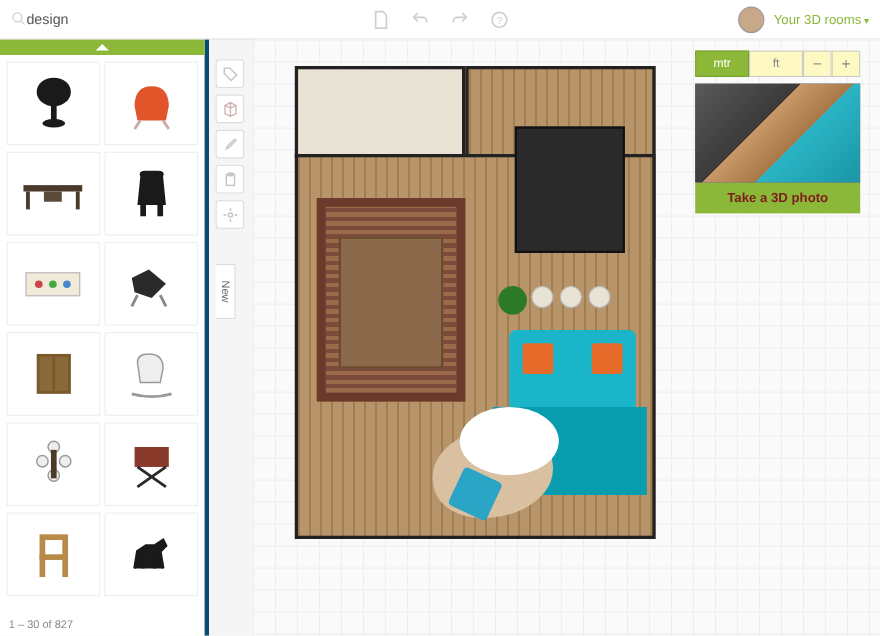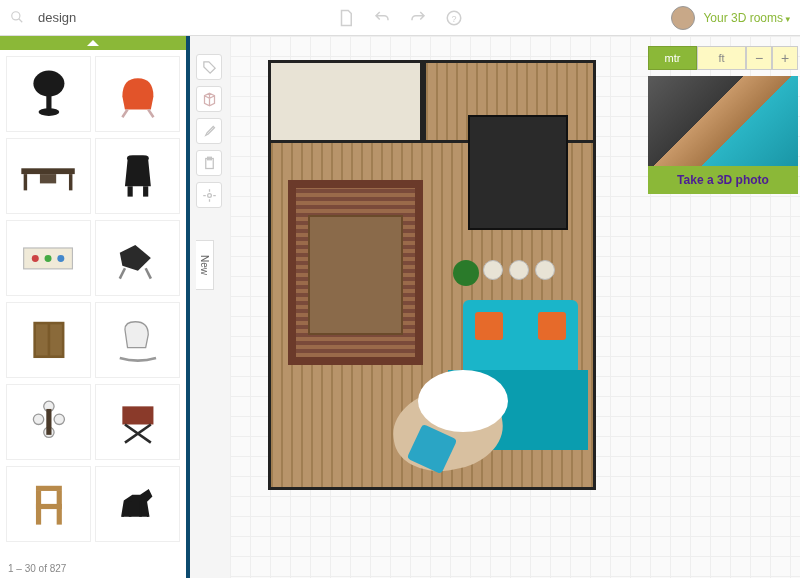--- a/index.html
+++ b/index.html
@@ -1,18 +1,18 @@
 <!DOCTYPE html>
 <html><head>
 <meta charset="utf-8">
 <style>
 *{margin:0;padding:0;box-sizing:border-box;font-family:Arial,sans-serif}
 body{width:800px;height:578px;background:#f5f5f5;overflow:hidden;position:relative}
 .header{height:36px;background:#fff;border-bottom:1px solid #ddd;display:flex;align-items:center;padding:0 10px;position:relative}
-.search-box{display:flex;align-items:flex-start;gap:14px;width:170px}
+.search-box{display:flex;align-items:flex-start;gap:0;width:170px}
 .search-box svg{width:14px;height:14px;opacity:.4}
 .search-input{border:none;outline:none;font-size:13px;color:#555;width:130px}
 .header-center{position:absolute;left:50%;transform:translateX(-50%);display:flex;gap:18px;align-items:center}
 .header-center .hicon{width:18px;height:18px;opacity:.4;cursor:pointer}
 .header-right{margin-left:auto;display:flex;align-items:center;gap:8px}
 .avatar{width:24px;height:24px;border-radius:50%;background:#c8a888;border:1px solid #999}
 .rooms-link{color:#8bb838;font-size:12px;font-weight:normal}
 .rooms-link::after{content:" ▾";font-size:9px}
 .sidebar{position:absolute;left:0;top:36px;width:190px;height:542px;background:#fff;border-right:4px solid #0c4a6e}
 .collapse-bar{height:14px;background:#8bb838;display:flex;justify-content:center;align-items:center;cursor:pointer}
@@ -37,28 +37,28 @@
 .sofa{position:absolute;left:195px;top:240px;width:115px;height:75px;background:#1ab5c9;border-radius:6px}
 .sofa::before{content:"";position:absolute;left:12px;top:12px;width:28px;height:28px;background:#e66a2a;border-radius:3px}
 .sofa::after{content:"";position:absolute;right:12px;top:12px;width:28px;height:28px;background:#e66a2a;border-radius:3px}
 .rug2{position:absolute;left:180px;top:310px;width:140px;height:80px;background:#0a9daf}
 .coffee-table{position:absolute;left:150px;top:310px;width:90px;height:62px;background:#fff;border-radius:50%}
 .cowhide{position:absolute;left:125px;top:330px;width:110px;height:80px;background:#d8c0a0;border-radius:50% 40% 50% 45%;transform:rotate(-8deg)}
 .chair-blue{position:absolute;left:145px;top:370px;width:38px;height:38px;background:#2aa5c5;border-radius:4px;transform:rotate(25deg)}
 .plant{position:absolute;left:185px;top:200px;width:26px;height:26px;background:#2a7a2a;border-radius:50%}
 .stools{position:absolute;left:215px;top:200px;display:flex;gap:6px}
 .stool{width:20px;height:20px;background:#e8e3d5;border-radius:50%;border:1px solid #bbb}
-.right-panel{position:absolute;right:2px;top:46px;width:150px}
+.right-panel{position:absolute;right:18px;top:46px;width:150px}
 .unit-toggle{display:flex;margin-bottom:6px}
 .unit-btn{flex:1;height:24px;background:#fef9c3;border:1px solid #ccc;font-size:11px;color:#888;cursor:pointer;display:flex;align-items:center;justify-content:center}
 .unit-btn.active{background:#8bb838;color:#fff;border-color:#7aa030}
 .zoom-btn{width:26px;flex:0 0 26px;font-size:14px}
 .preview{width:100%;height:90px;background:#4a4a4a;position:relative;overflow:hidden}
 .preview-inner{position:absolute;inset:0;background:linear-gradient(135deg,#5a5a5a 0%,#3a3a3a 40%,#c89868 40%,#a87848 60%,#2ab5c5 60%,#1a95a5 100%)}
-.take-photo{width:100%;height:28px;background:#8bb838;color:#4c1d95;border:none;font-size:12px;font-weight:bold;cursor:pointer}
+.take-photo{width:100%;height:28px;background:#8bb838;color:#7f1d1d;border:none;font-size:12px;font-weight:bold;cursor:pointer}
 </style>
 </head>
 <body>
 
 <div class="header">
   <div class="search-box">
     <svg viewBox="0 0 24 24">
         <circle cx="10" cy="10" r="7" fill="none" stroke="#888" stroke-width="2"></circle>
         <line x1="15" y1="15" x2="21" y2="21" stroke="#888" stroke-width="2"></line>
       </svg>

